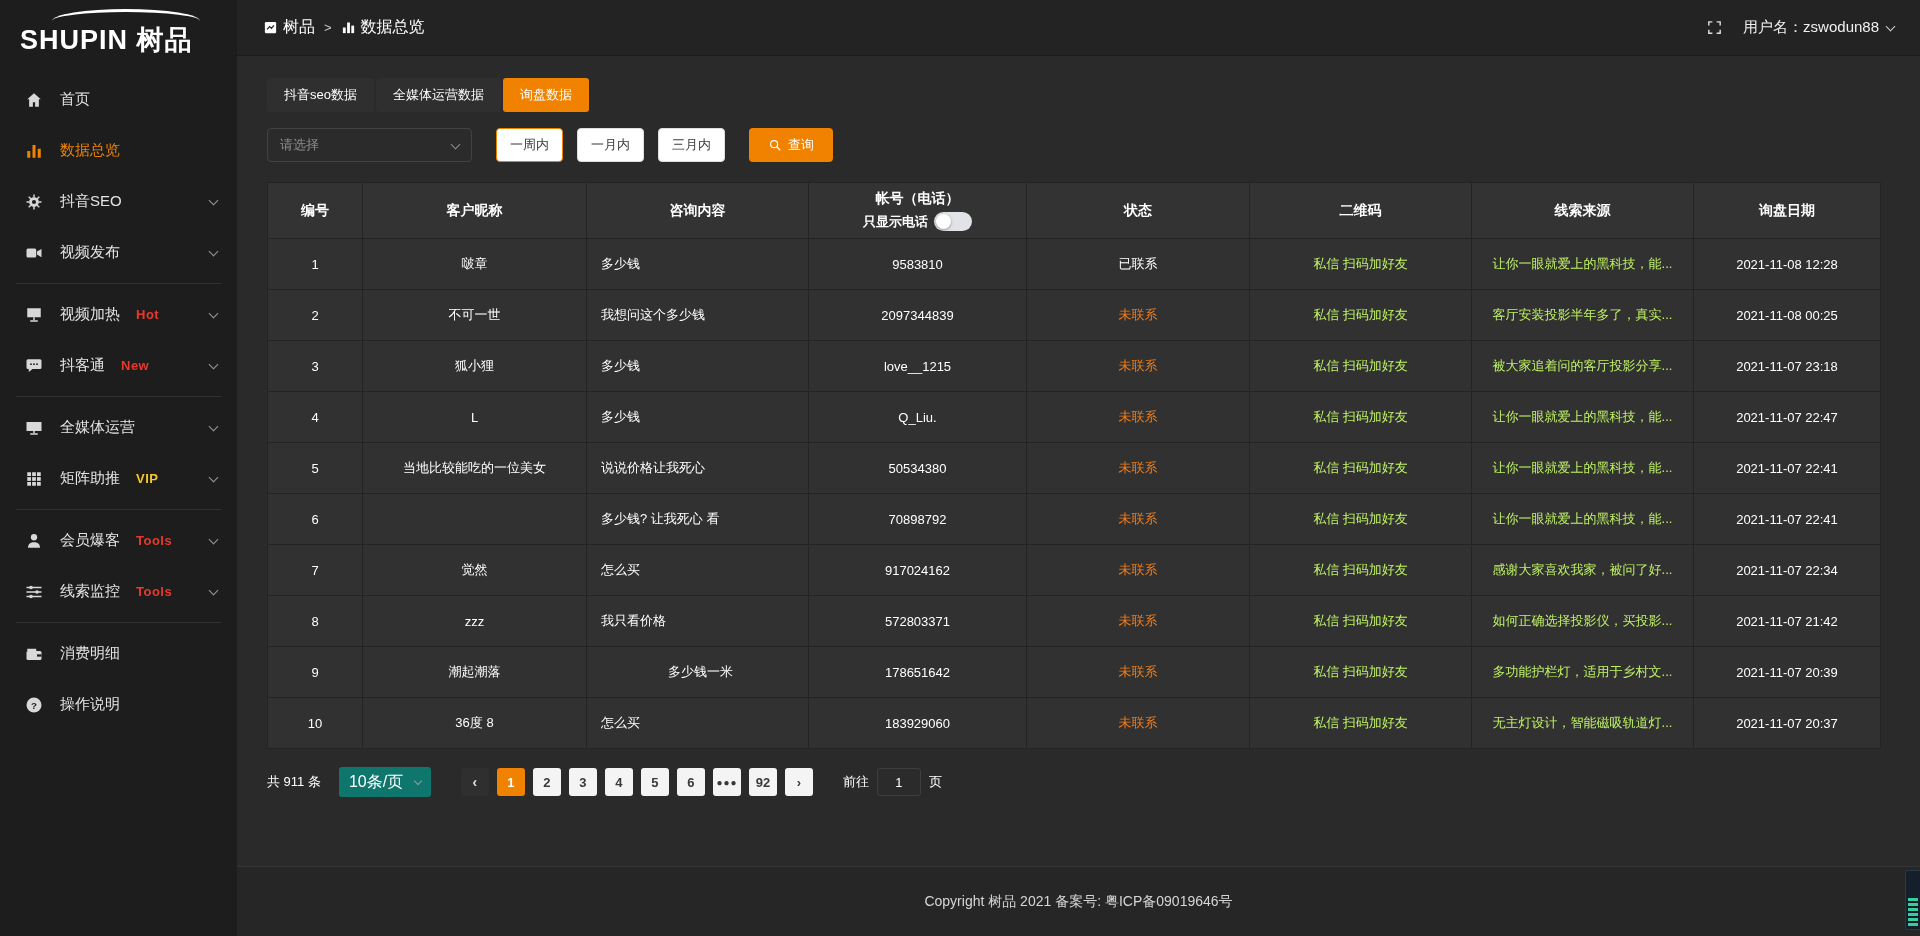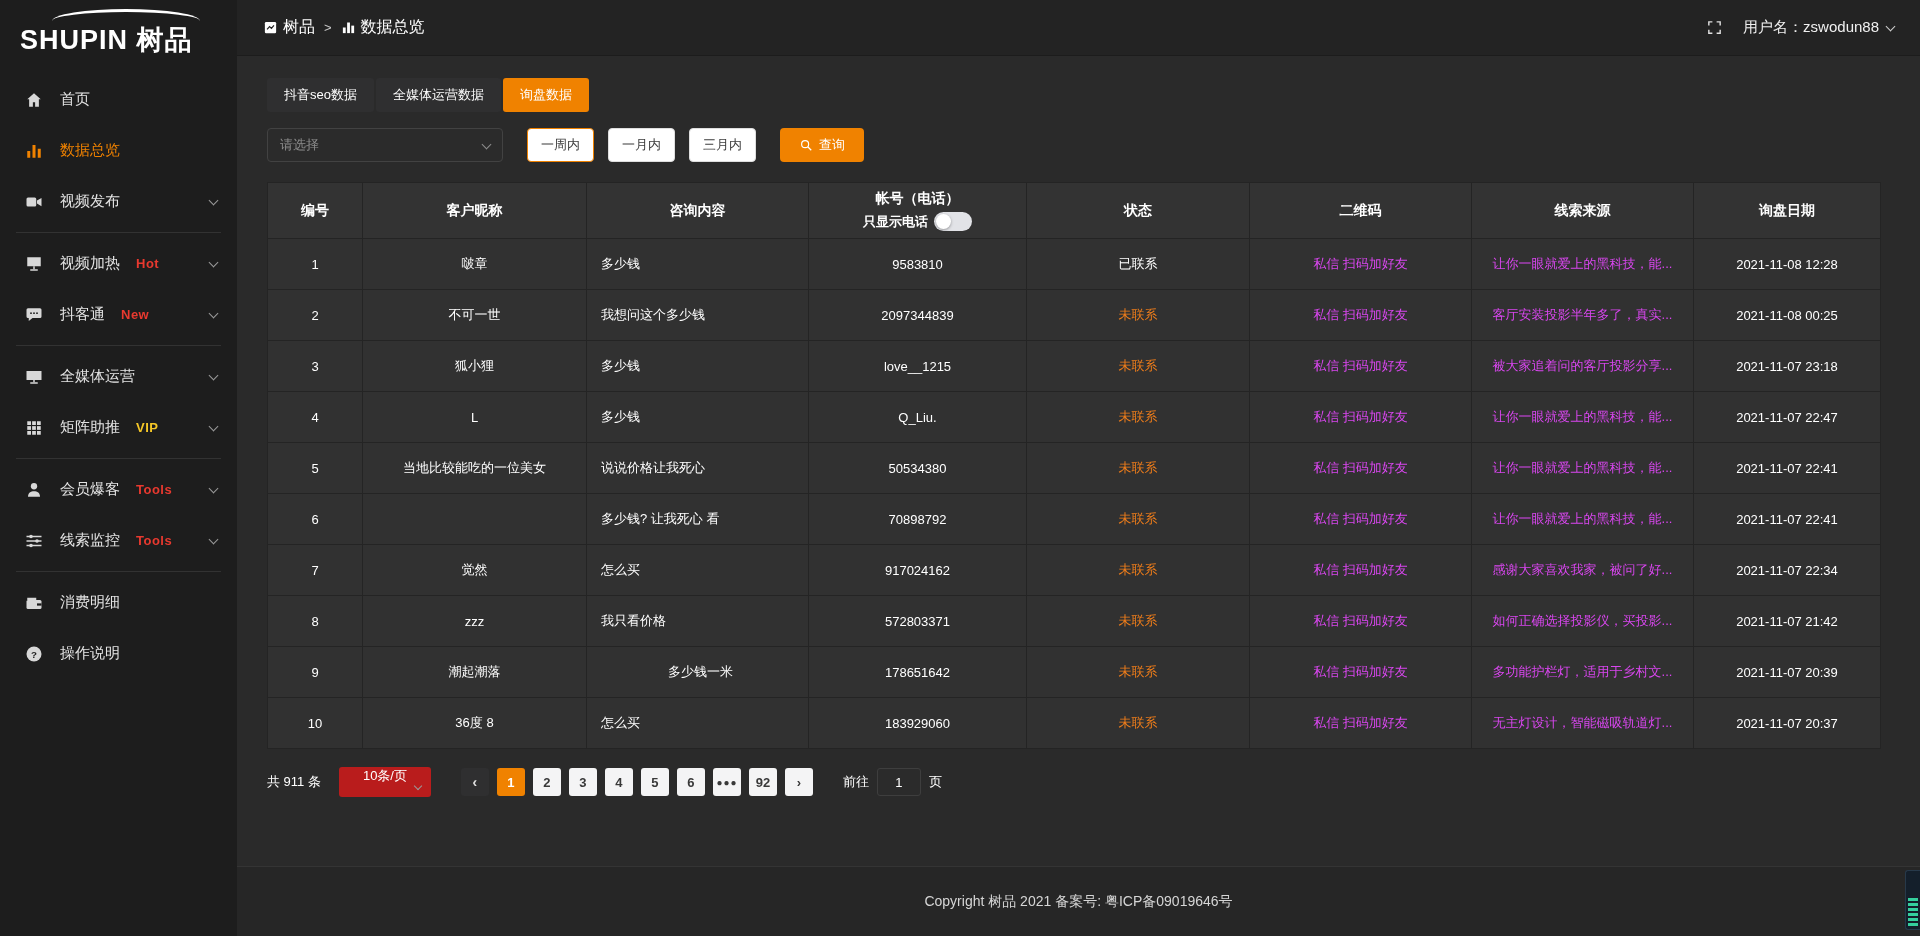--- a/index.html
+++ b/index.html
@@ -43,21 +43,21 @@
   .user-box .chev { margin-top:-3px; border-color:#cfcfcf; }
 
   
   .content { position:absolute; left:237px; top:56px; right:0; bottom:0; background:#2a2a2a; padding:22px 40px 0 30px; }
   .tabs { display:flex; gap:2px; }
   .tab { background:#2f2f30; color:#fff; font-size:13px; height:34px; display:flex; align-items:center;
          padding:0 17px; border-radius:3px; cursor:pointer; }
   .tab.active { background:#f08200; }
 
   .filters { display:flex; align-items:center; margin-top:16px; }
-  .select { width:236px; height:34px; background:#2b2b2b; border:1px solid #424242; border-radius:4px;
+  .select { width:205px; height:34px; background:#2b2b2b; border:1px solid #424242; border-radius:4px;
             display:flex; align-items:center; padding:0 12px; color:#8d8d8d; font-size:13px; cursor:pointer; }
   .select .chev { margin-left:auto; margin-top:-2px; border-color:#8d8d8d; }
   .range-btn { height:34px; min-width:64px; margin-left:14px; background:#fff; border:1px solid #dedede;
                border-radius:4px; color:#3b3b3b; font-size:13px; display:flex; align-items:center;
                justify-content:center; padding:0 13px; cursor:pointer; }
   .range-btn.first { margin-left:24px; }
   .range-btn.active { border-color:#f08200; }
   .search-btn { height:34px; margin-left:24px; background:#f08200; border:none; border-radius:4px; color:#fff;
                 font-size:13px; display:flex; align-items:center; gap:6px; padding:0 19px; cursor:pointer; }
   .search-btn .ic { width:14px; height:14px; fill:none; stroke:#fff; stroke-width:2; }
@@ -68,26 +68,26 @@
           overflow:hidden; white-space:nowrap; text-overflow:ellipsis; padding:0 8px; }
   thead th { height:56px; background:#333333; font-weight:bold; font-size:14px; }
   tbody td { height:51px; background:#313131; }
   .toggle-row { display:flex; align-items:center; justify-content:center; gap:6px; margin-top:4px; font-size:13px; }
   .switch { width:38px; height:19px; background:#e2e3e7; border-radius:10px; position:relative;
             display:inline-block; cursor:pointer; }
   .switch::after { content:''; position:absolute; left:2px; top:2px; width:15px; height:15px;
                    background:#fff; border-radius:50%; box-shadow:0 1px 3px rgba(0,0,0,.35); }
   .status-un { color:#ef7d1a; }
   .status-yes { color:#fff; }
-  .link { color:#d946ef; cursor:pointer; }
+  .link { color:#bef264; cursor:pointer; }
 
   
   .pagination { margin-top:18px; display:flex; align-items:center; font-size:13px; color:#fff; }
-  .psize { width:92px; height:30px; background:#b91c1c; border-radius:3px; display:flex; align-items:center;
-           padding:0 10px; margin-left:18px; font-size:13px; cursor:pointer;flex-direction:column; }
+  .psize { width:92px; height:30px; background:#0f766e; border-radius:3px; display:flex; align-items:center;
+           padding:0 10px; margin-left:18px; font-size:16px; cursor:pointer; }
   .psize .chev { margin-left:auto; margin-top:-2px; width:6px; height:6px; }
   .pg-btn { min-width:28px; height:28px; border-radius:3px; background:#f4f4f5; color:#393939;
             display:flex; align-items:center; justify-content:center; font-size:13px; font-weight:bold;
             margin-left:8px; cursor:pointer; border:none; }
   .pg-btn.dark { background:#2f2f30; color:#e0e0e0; font-size:14px; }
   .pg-btn.active { background:#f08200; color:#fff; }
   .pg-btn.dots { letter-spacing:1px; font-size:10px; }
   .pg-prev-wrap { margin-left:22px; display:flex; }
   .goto-label { margin-left:30px; }
   .goto-input { width:44px; height:28px; margin:0 8px; background:#2b2b2b; border:1px solid #3e3e3e;
@@ -226,20 +226,29 @@
         </span>
         <span>首页</span>
       </div>
       <div class="nav-item active">
         <span style="display:flex" class="nav-icon">
           <svg class="ic">
             <use href="#i-chart"></use>
           </svg>
         </span>
         <span>数据总览</span>
+      </div>
+      <div class="nav-item">
+        <span style="display:flex" class="nav-icon">
+          <svg class="ic">
+            <use href="#i-gear"></use>
+          </svg>
+        </span>
+        <span>抖音SEO</span>
+        <span class="chev"></span>
       </div>
       <div class="nav-item">
         <span style="display:flex" class="nav-icon">
           <svg class="ic">
             <use href="#i-video"></use>
           </svg>
         </span>
         <span>视频发布</span>
         <span class="chev"></span>
       </div>

